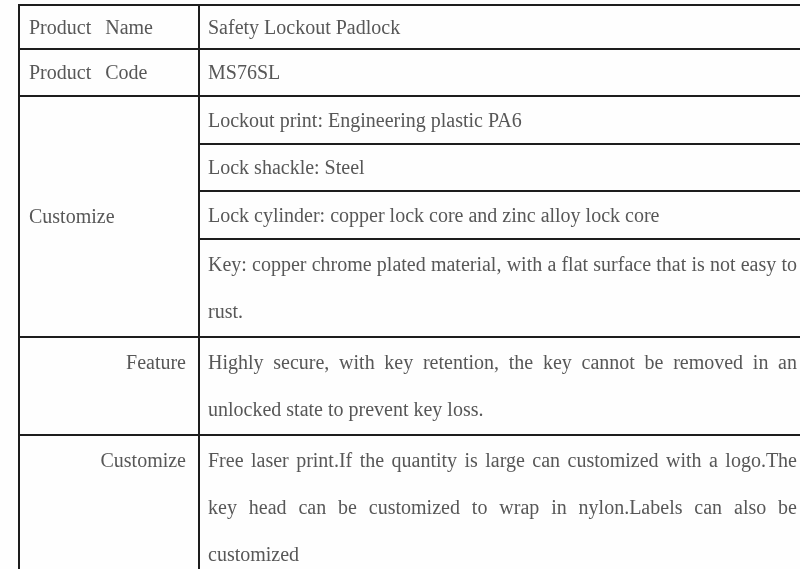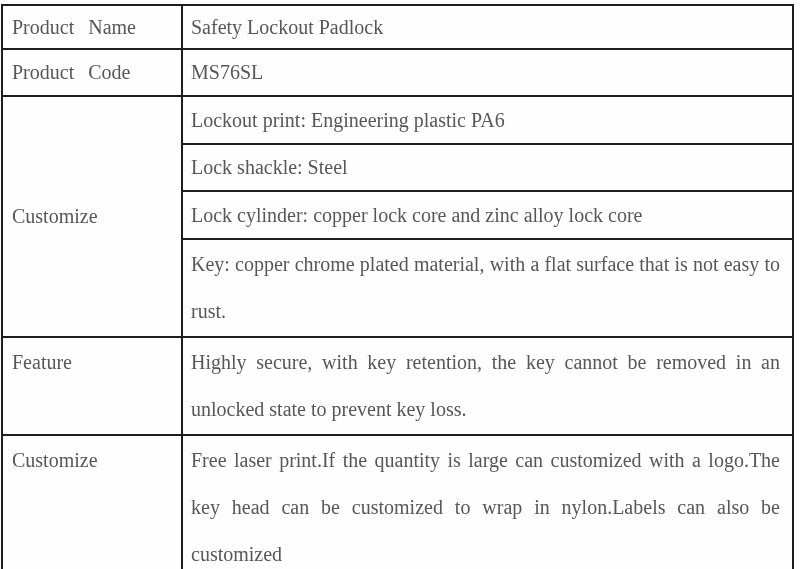--- a/index.html
+++ b/index.html
@@ -3,21 +3,21 @@
 <meta charset="utf-8">
 <style>
   * { box-sizing: border-box; margin: 0; padding: 0; }
   html, body {
     width: 800px; height: 569px;
     background: #fefefe;
     font-family: "Liberation Serif", "DejaVu Serif", serif;
   }
   .page {
     width: 748px; height: 569px;
-    padding: 4px 1px;
+    padding: 4px 18px;
     background: #fefefe;
   }
   table.spec {
     border-collapse: collapse;
     width: 791px;
     table-layout: fixed;
     color: #575757;
     font-size: 20px;
   }
   col.c-label { width: 180px; }
@@ -30,20 +30,21 @@
   }
   td.cell-label {
     word-spacing: 0.45em; 
   }
   td.cell-value { padding-left: 8px; }
   td.v-top {
     vertical-align: top;
     line-height: 47px;
     padding-top: 1px;
     padding-bottom: 1px;
+    text-align: right;
   }
   td.justify { text-align: justify; }
   tr.r-name      { height: 44px; }
   tr.r-code      { height: 47px; margin-top: 20px; }
   tr.r-mat1      { height: 48px; }
   tr.r-mat2      { height: 47px; margin-left: 12px; }
   tr.r-mat3      { height: 48px; }
   tr.r-mat4      { height: 94px; }
   tr.r-feature   { height: 95px; }
   tr.r-customize { height: 135px; }

